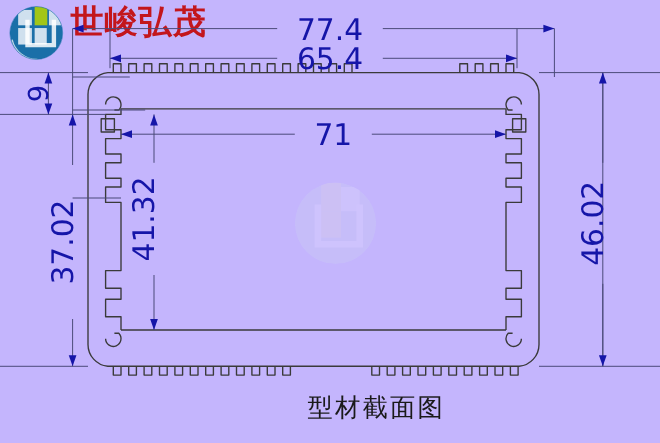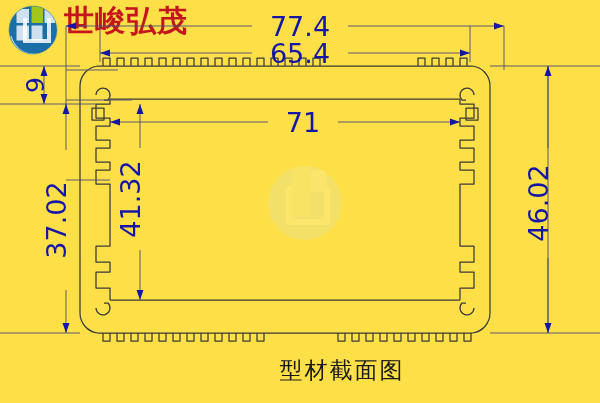--- a/index.html
+++ b/index.html
@@ -8,21 +8,21 @@
     padding: 0;
     background: #ffffff;
   }
   body {
     font-family: "Liberation Sans", "DejaVu Sans", sans-serif;
   }
   #page {
     position: relative;
     width: 600px;
     height: 403px;
-    background: #fde047;
+    background: #c4b5fd;
     overflow: hidden;
   }
   
   #logo-block {
     position: absolute;
     left: 4px;
     top: 2px;
     width: 212px;
     height: 56px;
   }

